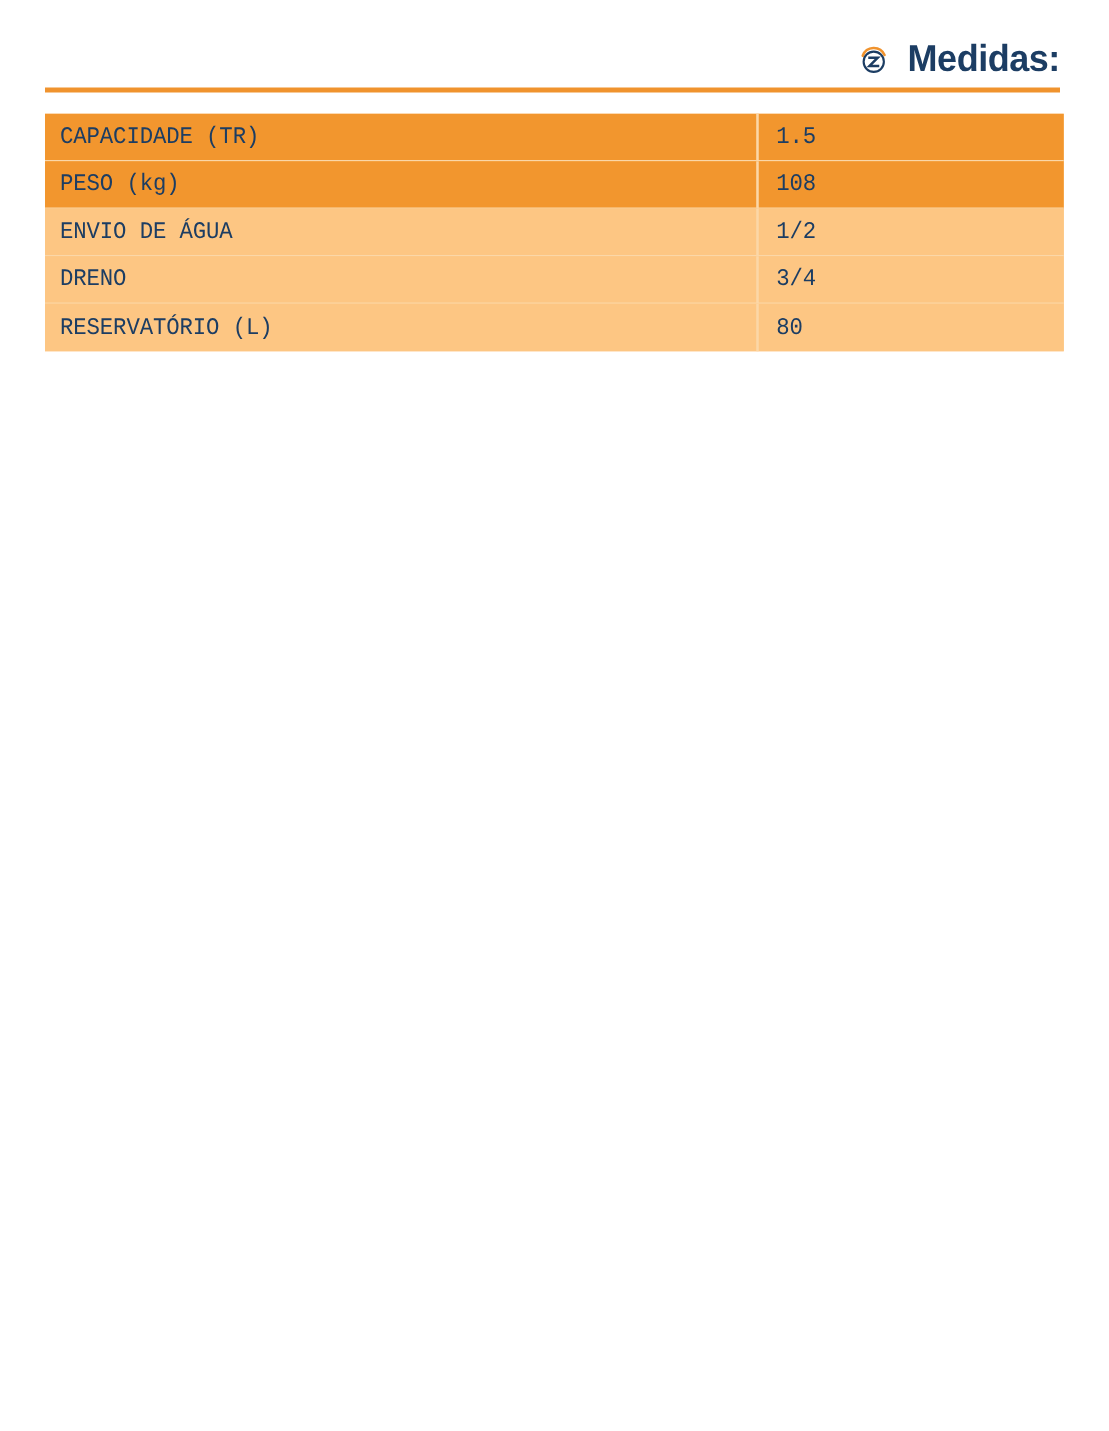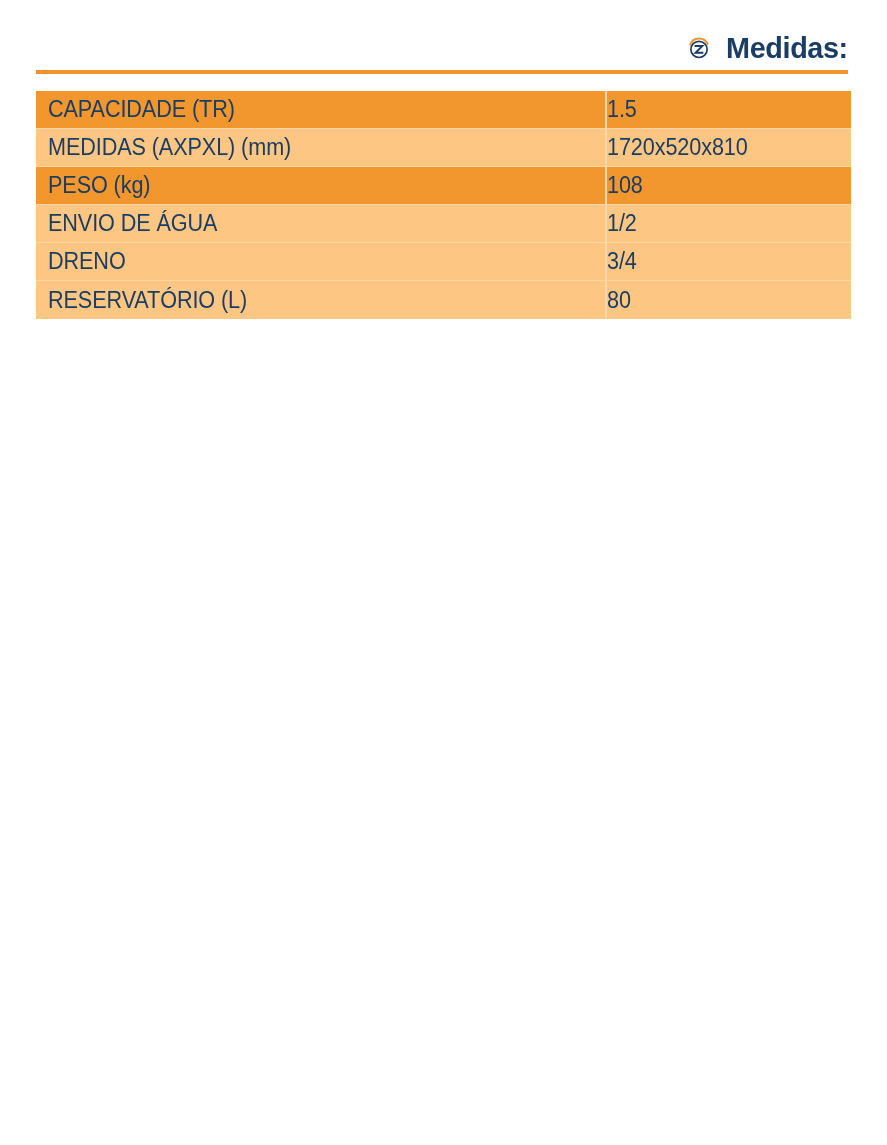--- a/index.html
+++ b/index.html
@@ -70,41 +70,41 @@
     width: 815px;
     border-collapse: separate;
     border-spacing: 0;
     background: #FDC683;
     table-layout: fixed;
   }
   .specs-table tr { height: 38px; }
   .specs-table td {
     padding: 0 0 0 12px;
     vertical-align: middle;
-    font-family: Liberation Sans, sans-serif;
-    font-size: 23px;
+    font-family: Liberation Mono, monospace;
+    font-size: 19px;
     color: #1c3d63;
     line-height: 1;
     white-space: nowrap;
     border-bottom: 1px solid #FBD7A8;
     letter-spacing: -0.1px;
   }
   .specs-table td.cell-label {
     width: 557px;
     transform-origin: left center;
   }
   .specs-table td.cell-label span,
   .specs-table td.cell-value span {
     display: inline-block;
     transform: scaleX(0.94);
     transform-origin: left center;
   }
   .specs-table td.cell-value {
     border-left: 2px solid #FBD7A8;
-    padding-left: 0;
+    padding-left: 14px;
   }
   .specs-table tr:last-child td { border-bottom: none; }
 
   .specs-table tr.row-dark td { background: #F2962E; }
   .specs-table tr.row-light td { background: #FDC683; }
 </style>
 </head>
 <body>
 
 <div class="header">
@@ -120,24 +120,20 @@
   </div>
 </div>
 <div class="header-rule"></div>
 
 <table class="specs-table">
   <tbody>
     <tr class="row-dark">
       <td class="cell-label"><span>CAPACIDADE (TR)</span></td>
       <td class="cell-value"><span>1.5</span></td>
     </tr>
-    <tr class="row-light">
-      <td class="cell-label"><span>MEDIDAS (AXPXL) (mm)</span></td>
-      <td class="cell-value"><span>1720x520x810</span></td>
-    </tr>
     <tr class="row-dark">
       <td class="cell-label"><span>PESO (kg)</span></td>
       <td class="cell-value"><span>108</span></td>
     </tr>
     <tr class="row-light">
       <td class="cell-label"><span>ENVIO DE ÁGUA</span></td>
       <td class="cell-value"><span>1/2</span></td>
     </tr>
     <tr class="row-light">
       <td class="cell-label"><span>DRENO</span></td>

